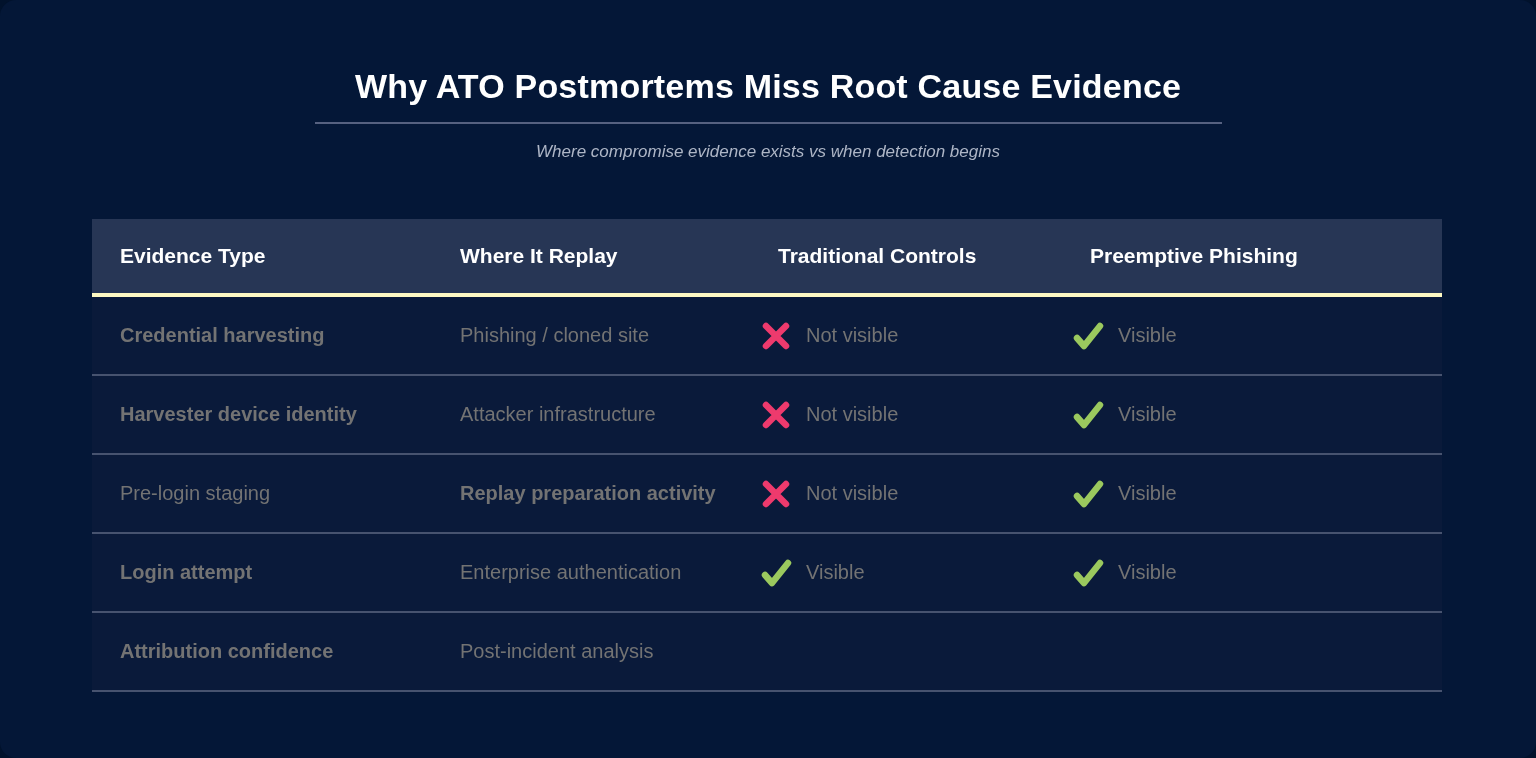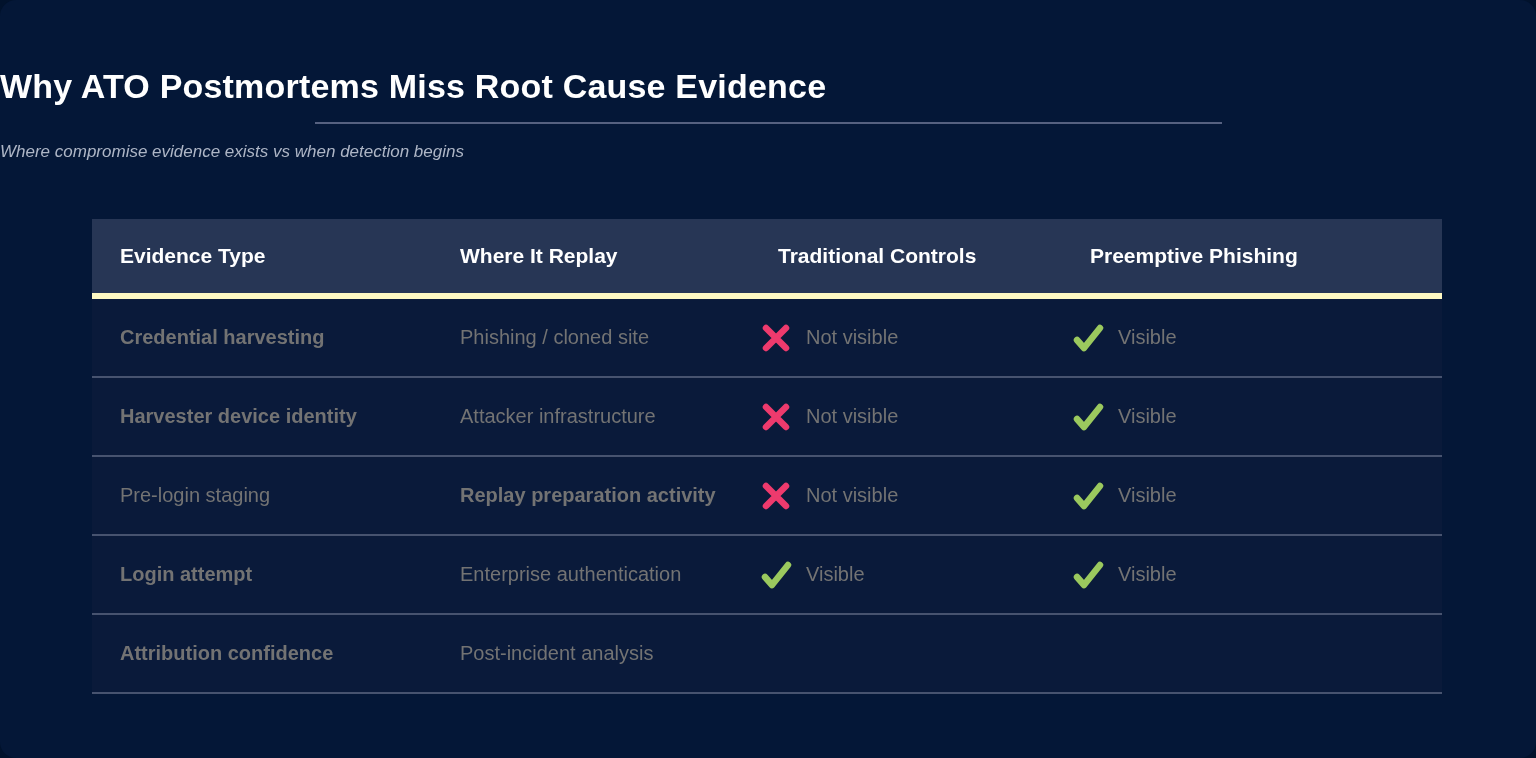--- a/index.html
+++ b/index.html
@@ -24,21 +24,21 @@
     background-image: radial-gradient(circle, rgba(140,165,210,0.10) 1px, transparent 1.2px);
     background-size: 11px 11px;
   }
 
   
   .heading {
     position: absolute;
     top: 64px;
     left: 0;
     width: 100%;
-    text-align: left;
+    text-align: center;
   }
   .title {
     color: #ffffff;
     font-size: 34px;
     font-weight: 800;
     letter-spacing: 0.2px;
     line-height: 44px;
     margin: 0;
   }
   .title-divider {
@@ -64,21 +64,21 @@
     width: 1350px;
   }
   .trow {
     display: grid;
     grid-template-columns: 340px 300px 312px 1fr;
     align-items: center;
   }
   .thead {
     height: 74px;
     background: #273655;
-    border-bottom: 6px solid #fef9c3;
+    border-bottom: 4px solid #fef9c3;
   }
   .thead .cell {
     color: #ffffff;
     font-size: 21px;
     font-weight: 800;
   }
   .tbody-row {
     height: 77px;
     background: #0a1a3a;
     border-bottom: 2px solid #47536f;

